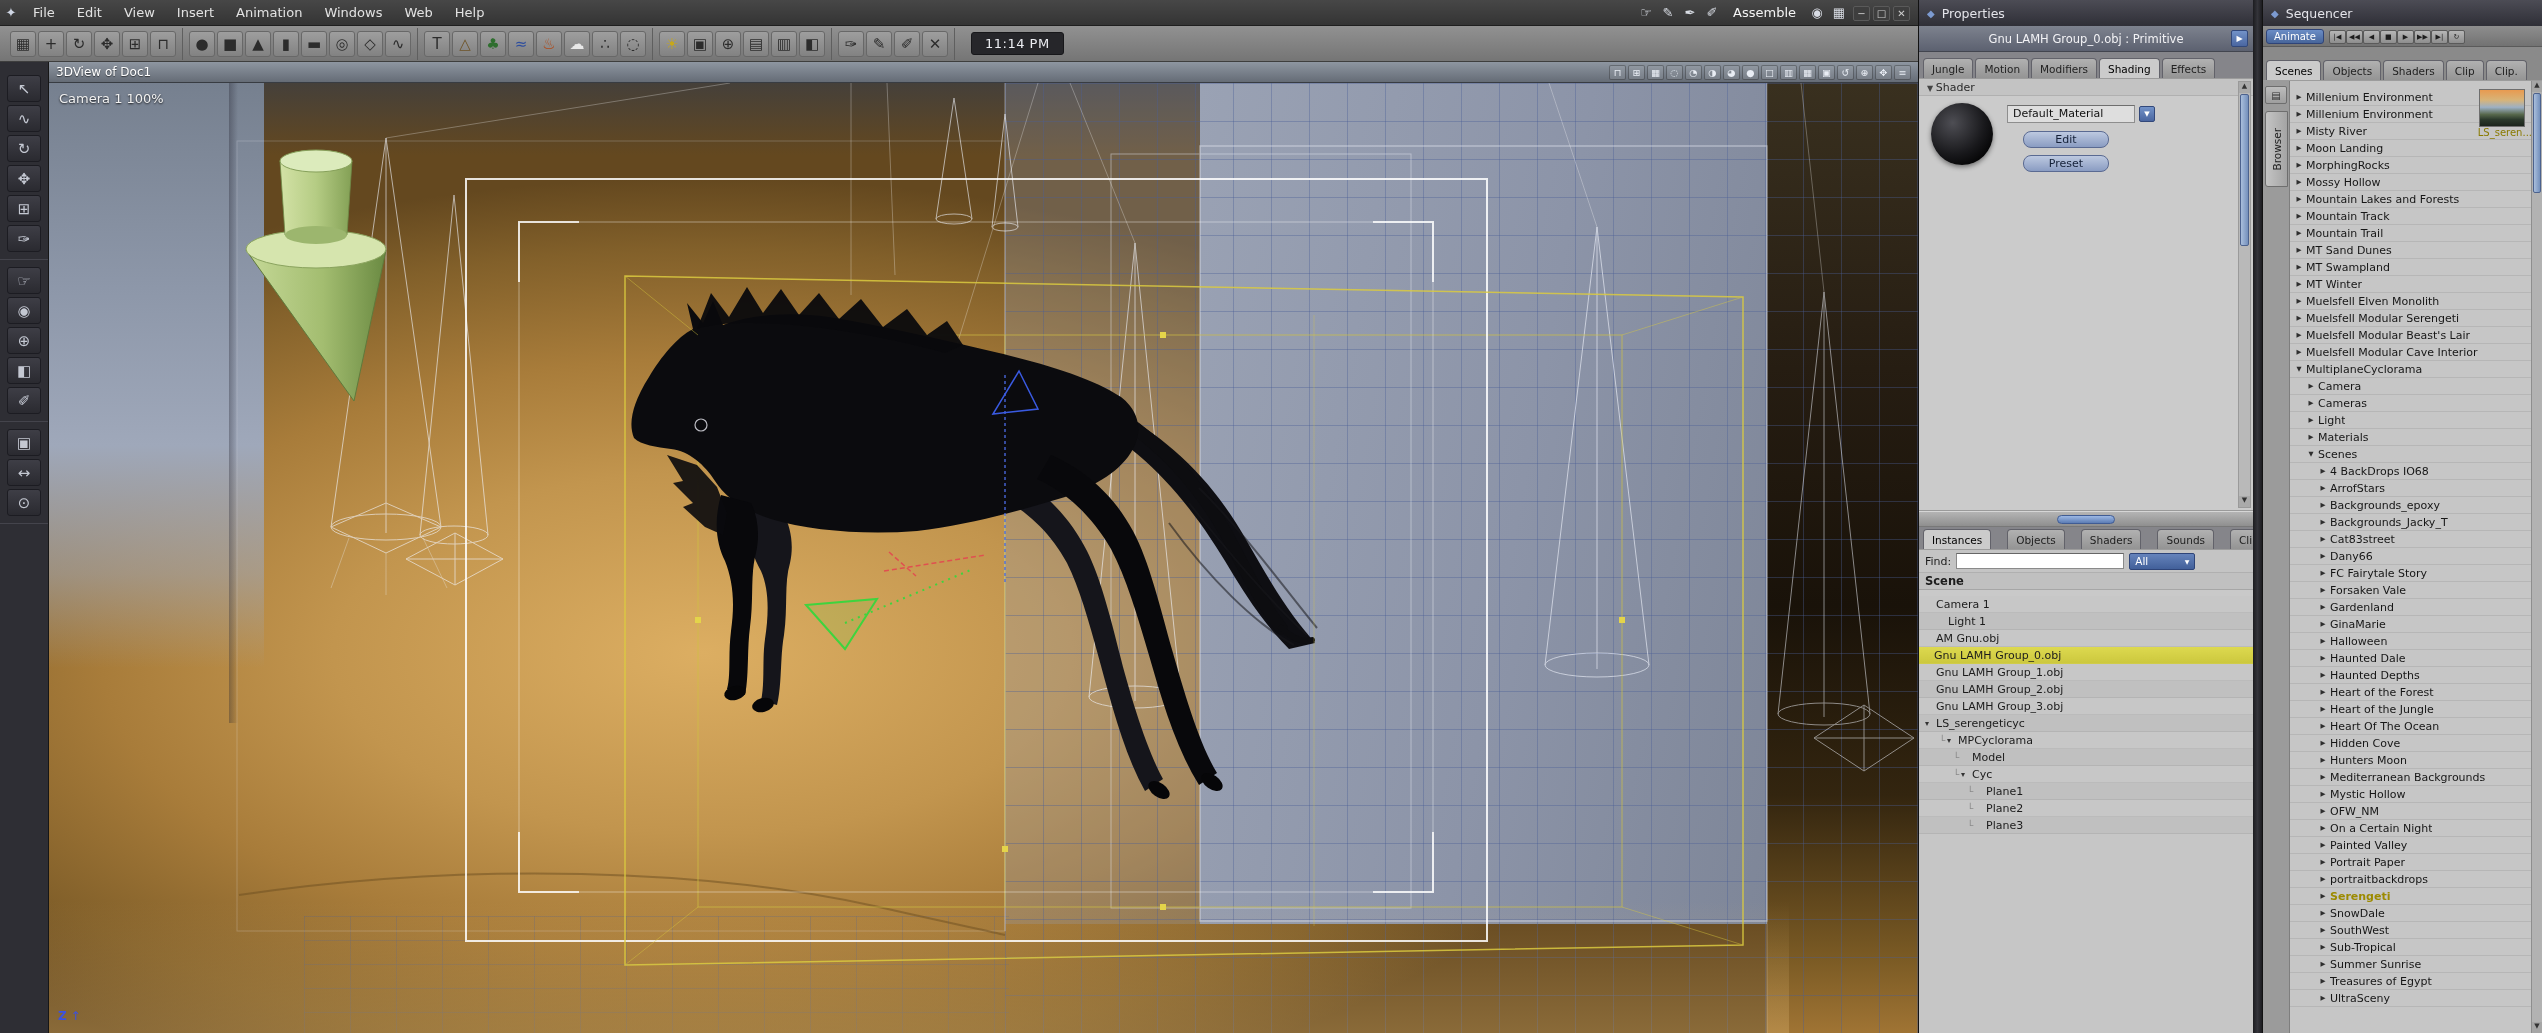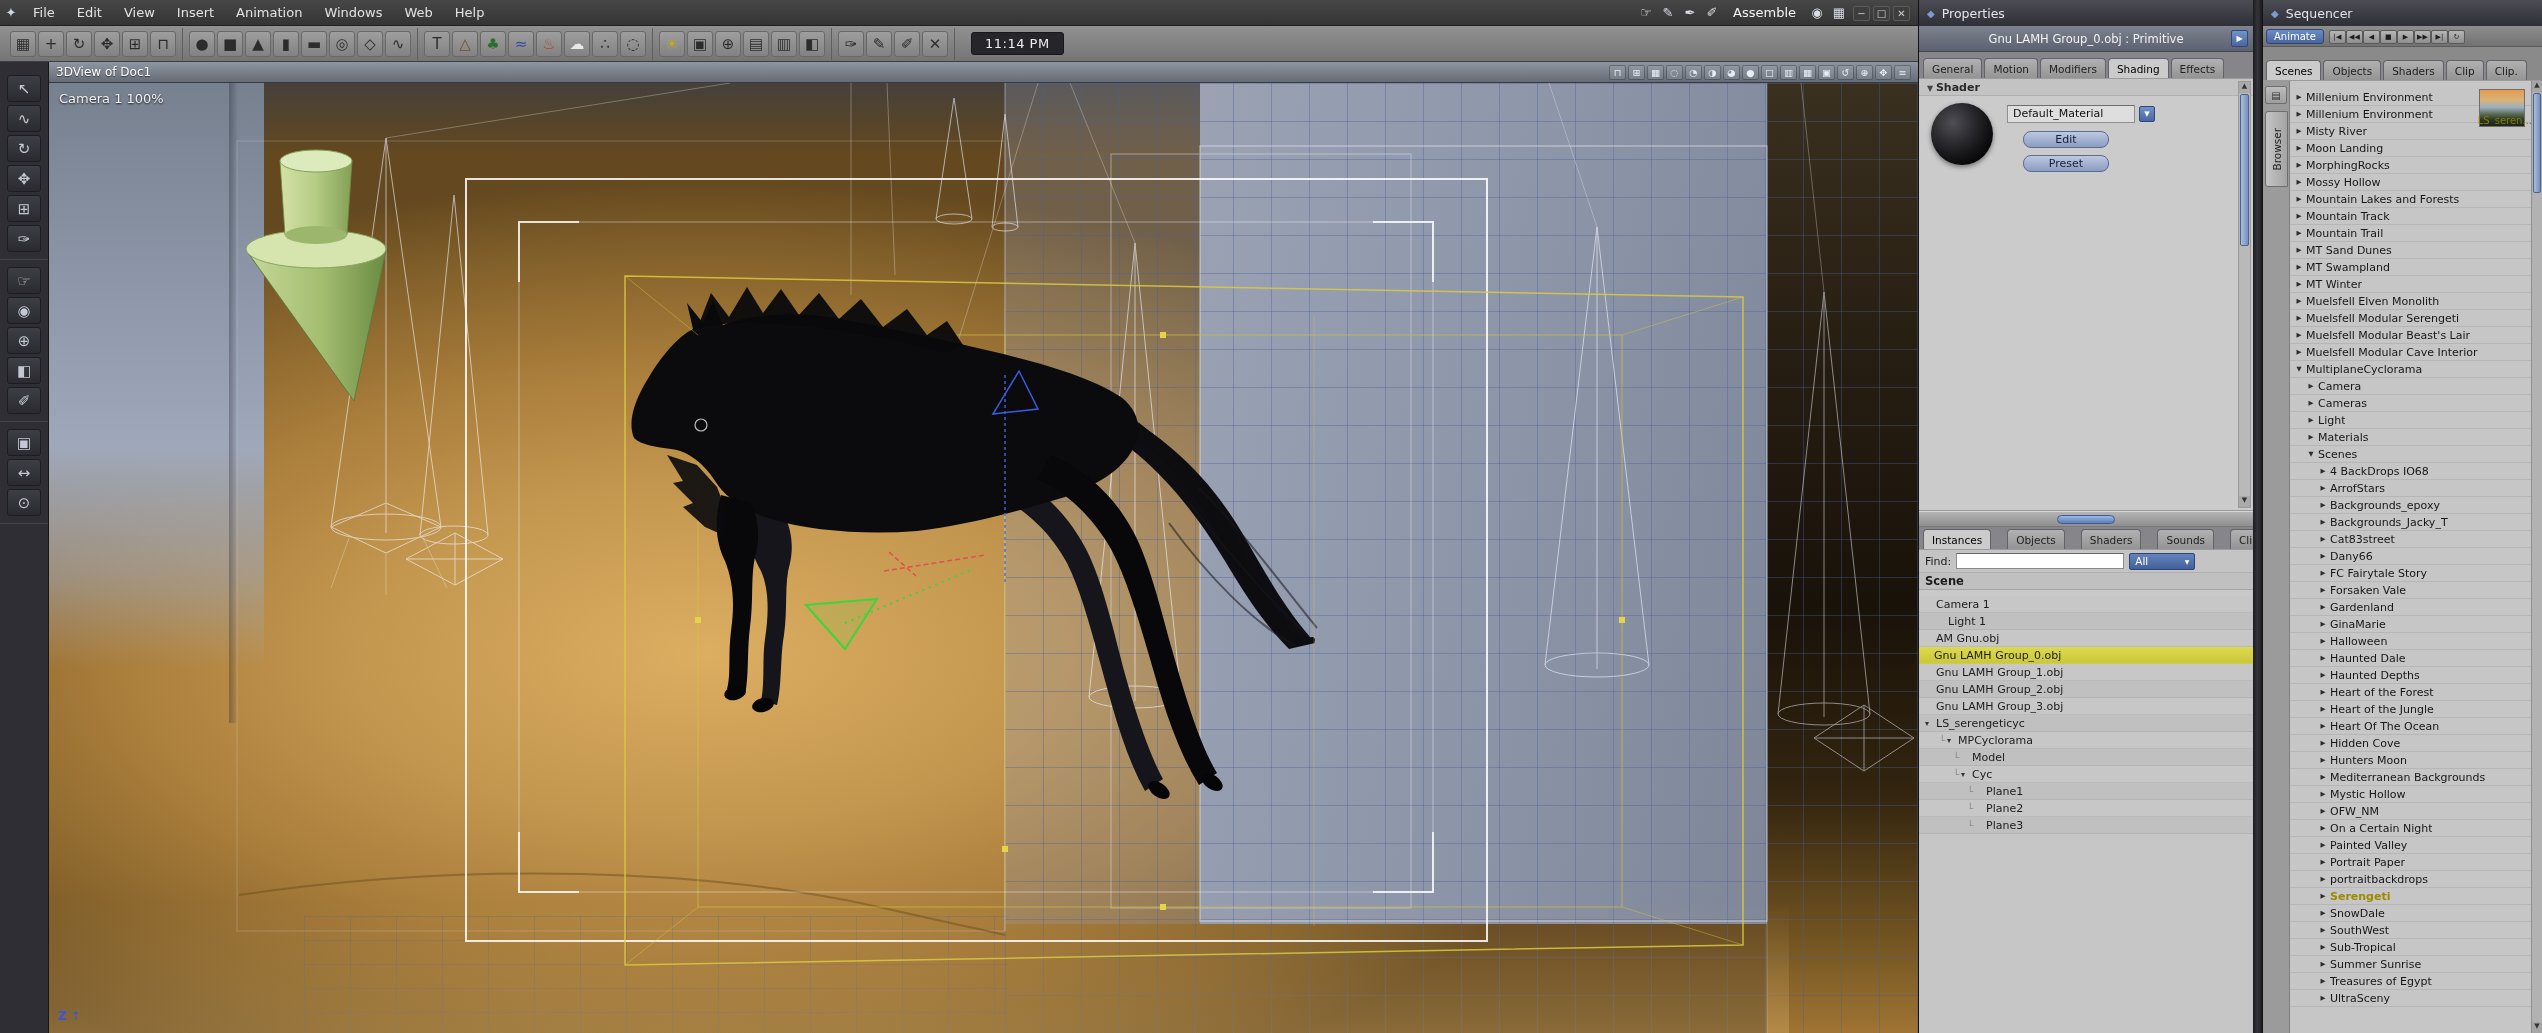--- a/index.html
+++ b/index.html
@@ -57,21 +57,21 @@
   
   #properties{position:absolute;left:1918px;top:0;width:335px;height:1033px;background:#c9c9c9;border-left:1px solid #121212;font-size:11px;color:#1c1c1c;z-index:31;}
   .p-sub{height:26px;background:linear-gradient(#7d828e,#5c6170);display:flex;align-items:center;justify-content:center;color:#f2f2f5;font-size:11.5px;position:relative;border-bottom:1px solid #42454f;}
   .p-sub-arrow{position:absolute;right:5px;top:4px;width:17px;height:17px;background:linear-gradient(#7292c8,#4a66a0);border:1px solid #32487a;border-radius:2px;color:#fff;font-size:8px;line-height:16px;text-align:center;}
   .p-sub-arrow::before{content:"▶";}
   .tabrow{display:flex;align-items:flex-end;padding:0 4px;gap:2px;background:#85858a;border-bottom:1px solid #9c9c9c;}
   .p-tabs{height:27px;}
   .ptab{padding:4px 8px 3px;background:linear-gradient(#b1b1b1,#949494);border:1px solid #62626a;border-bottom:none;border-radius:4px 4px 0 0;font-size:10.5px;color:#222;white-space:nowrap;}
   .ptab.active{background:#cbcbcb;color:#000;}
   .p-content{position:relative;height:432px;background:#cbcbcb;border-bottom:1px solid #9a9a9a;}
-  .shader-hdr{height:17px;line-height:17px;padding-left:8px;border-bottom:1px solid #b0b0b0;font-weight:bold;font-size:11px;color:#2a2a2a;background:#c3c3c3;}
+  .shader-hdr{height:17px;line-height:17px;padding-left:8px;border-bottom:1px solid #b0b0b0;font-weight:normal;font-size:11px;color:#2a2a2a;background:#c3c3c3;}
   .shader-hdr::before{content:"▼ ";font-size:8px;color:#444;}
   .mat-ball{position:absolute;left:12px;top:24px;width:62px;height:62px;border-radius:50%;background:radial-gradient(circle at 35% 32%,#4e4e54,#18181b 55%,#000 85%);box-shadow:0 2px 5px rgba(0,0,0,.45);}
   .mat-field{position:absolute;left:88px;top:26px;width:128px;height:18px;background:#dedede;border:1px solid #8e8e8e;border-top-color:#6e6e6e;font-size:11px;line-height:16px;padding-left:5px;color:#111;}
   .mat-pop{position:absolute;left:220px;top:27px;width:16px;height:16px;background:linear-gradient(#7292c8,#4a66a0);border:1px solid #32487a;border-radius:2px;color:#fff;font-size:7px;text-align:center;line-height:15px;}
   .mat-pop::before{content:"▼";}
   .pbtn{position:absolute;left:104px;width:86px;height:17px;border-radius:8px;background:linear-gradient(#bdc9e0,#8a9cc2);border:1px solid #5a6a92;font-size:11px;color:#142038;text-align:center;line-height:15px;}
   #edit-btn{top:52px;}
   #preset-btn{top:76px;}
   .p-scroll{position:absolute;right:2px;top:2px;bottom:2px;width:13px;background:#b9b9b9;border:1px solid #9a9a9a;}
   .p-scroll .sb-up{position:absolute;top:0;left:0;right:0;height:11px;text-align:center;font-size:7px;color:#333;background:#aaa;}
@@ -111,21 +111,21 @@
   .srow .arr{font-size:6.5px;color:#2e2e2e;width:10px;margin-right:2px;text-align:center;}
   .srow.selected .lbl{color:#9c8a00;font-weight:bold;}
   .lbl{white-space:nowrap;overflow:hidden;text-overflow:ellipsis;max-width:200px;}
   .s-scroll{position:absolute;right:0;top:0;bottom:0;width:11px;background:#b2b2b2;border-left:1px solid #8e8e8e;}
   .s-scroll .sb-up{position:absolute;top:0;left:0;right:0;height:11px;text-align:center;font-size:7px;color:#333;background:#a6a6a6;}
   .s-scroll .sb-up::before{content:"▲";}
   .s-scroll .sb-down{position:absolute;bottom:0;left:0;right:0;height:11px;text-align:center;font-size:7px;color:#333;background:#a6a6a6;}
   .s-scroll .sb-down::before{content:"▼";}
   .s-scroll .sb-thumb{position:absolute;left:1px;right:1px;top:12px;height:100px;background:linear-gradient(90deg,#a9bedc,#7490bc);border:1px solid #4c628e;border-radius:2px;}
   .s-preview{position:absolute;right:17px;top:8px;width:46px;height:38px;border:1px solid #6e6e6e;z-index:3;background:linear-gradient(to bottom,#e89a50 0%,#d8b478 28%,#9db0c4 48%,#57684c 68%,#2c3a2c 82%,#1c241c 100%);}
-  .s-preview-label{position:absolute;right:10px;top:34px;font-size:10px;color:#8a7a00;z-index:3;white-space:nowrap;}
+  .s-preview-label{position:absolute;right:10px;top:46px;font-size:10px;color:#8a7a00;z-index:3;white-space:nowrap;}
 </style>
 </head>
 <body>
 
 <div id="app">
 
   <div id="menubar">
     <span id="menu-left-icons"><span class="micon">✦</span></span>
     <nav id="menu-items" style="display:flex;">
         <div class="menu-item">File</div>
@@ -379,21 +379,21 @@
   <div id="properties">
     <div class="panel-header">
       <span class="phicon">◆</span>
       <span>Properties</span>
     </div>
     <div class="p-sub">
       <span>Gnu LAMH Group_0.obj : Primitive</span>
       <span class="p-sub-arrow"></span>
     </div>
     <div class="tabrow p-tabs">
-        <div class="ptab">General</div>
+        <div class="ptab">Jungle</div>
         <div class="ptab">Motion</div>
         <div class="ptab">Modifiers</div>
         <div class="ptab active">Shading</div>
         <div class="ptab">Effects</div>
       </div>
     <div class="p-content">
       <div class="shader-hdr"><span>Shader</span></div>
       <div class="mat-ball"></div>
       <div class="mat-field"><span>Default_Material</span></div>
       <div class="mat-pop"></div>

